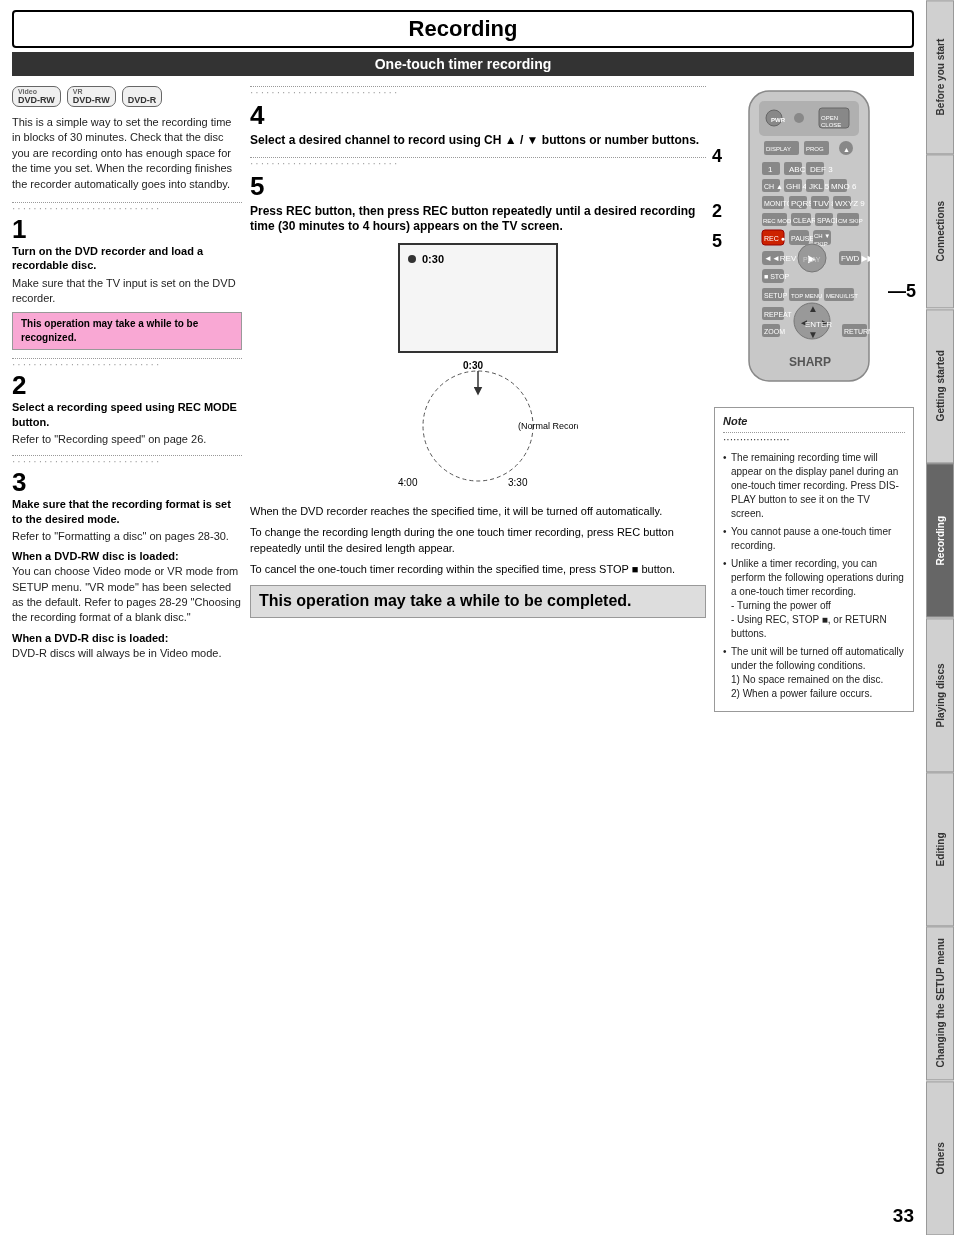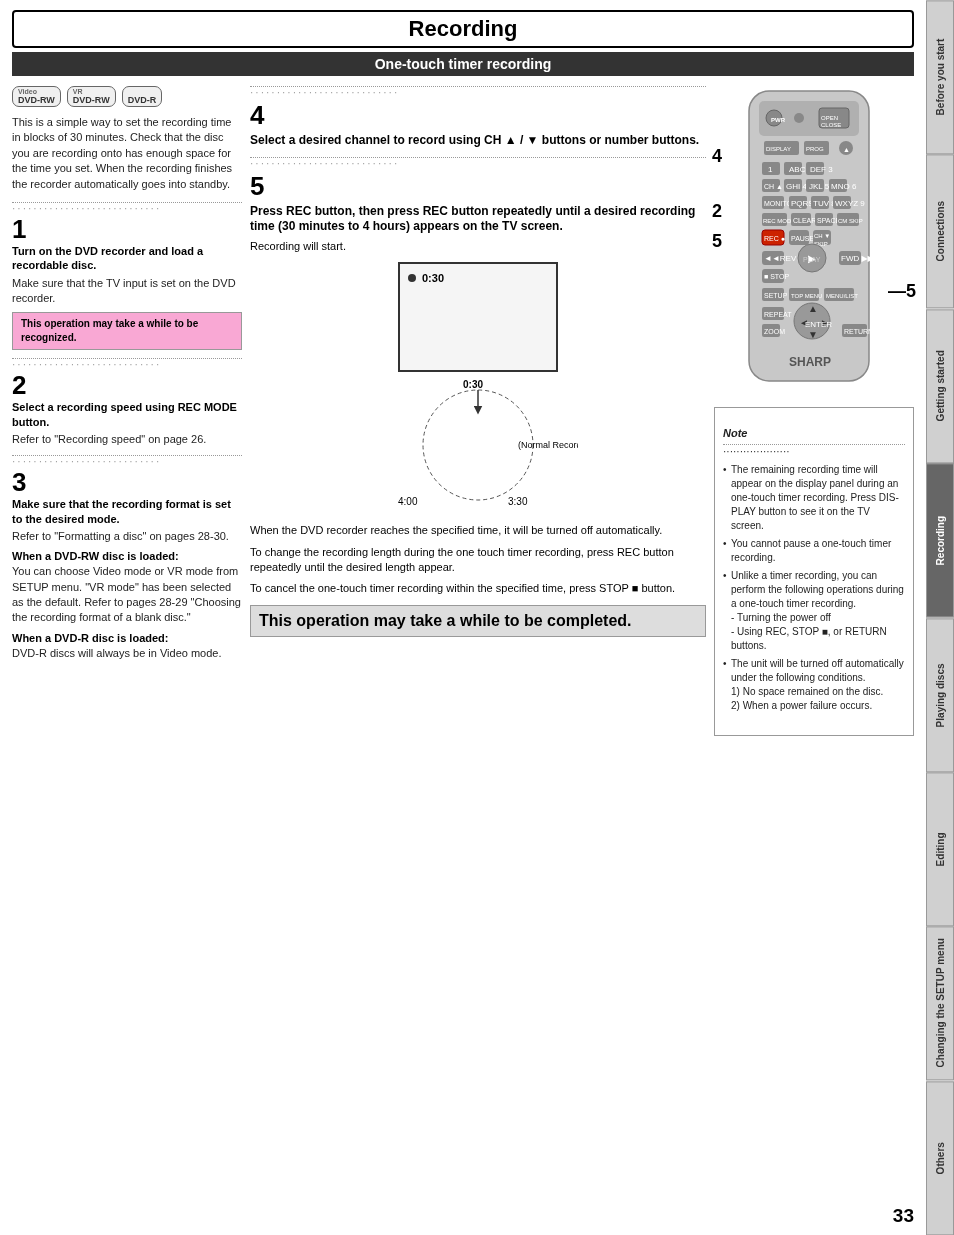--- a/index.html
+++ b/index.html
@@ -207,21 +207,21 @@
       position: absolute;
       left: 22px;
       top: 8px;
       font-size: 11px;
       font-weight: bold;
     }
 
     
     .note-box {
       border: 1px solid #999;
-      padding: 18px 8px;
+      padding: 6px 8px;
       font-size: 10px;
       line-height: 1.4;
       color: #222;
     }
     .note-title {
       font-size: 11px;
       font-weight: bold;
       font-style: italic;
       margin-bottom: 3px;
     }
@@ -335,21 +335,20 @@
       <div class="step-block">
         <div class="step-dots">····························</div>
         <div class="mid-step-number">4</div>
         <div class="mid-step-title">Select a desired channel to record using CH ▲ / ▼ buttons or number buttons.</div>
       </div>
 
       <div class="step-block">
         <div class="step-dots">····························</div>
         <div class="mid-step-number">5</div>
         <div class="mid-step-title">Press REC button, then press REC button repeatedly until a desired recording time (30 minutes to 4 hours) appears on the TV screen.</div>
-        <div class="mid-step-body">Recording will start.</div>
       </div>
 
       <div class="tv-screen">
         <div class="tv-screen-dot"></div>
         <div class="tv-screen-text">0:30</div>
       </div>
 
       <div style="position:relative; width:200px; margin:0 auto 10px auto;">
         <svg width="200" height="130" viewBox="0 0 200 130">
 

